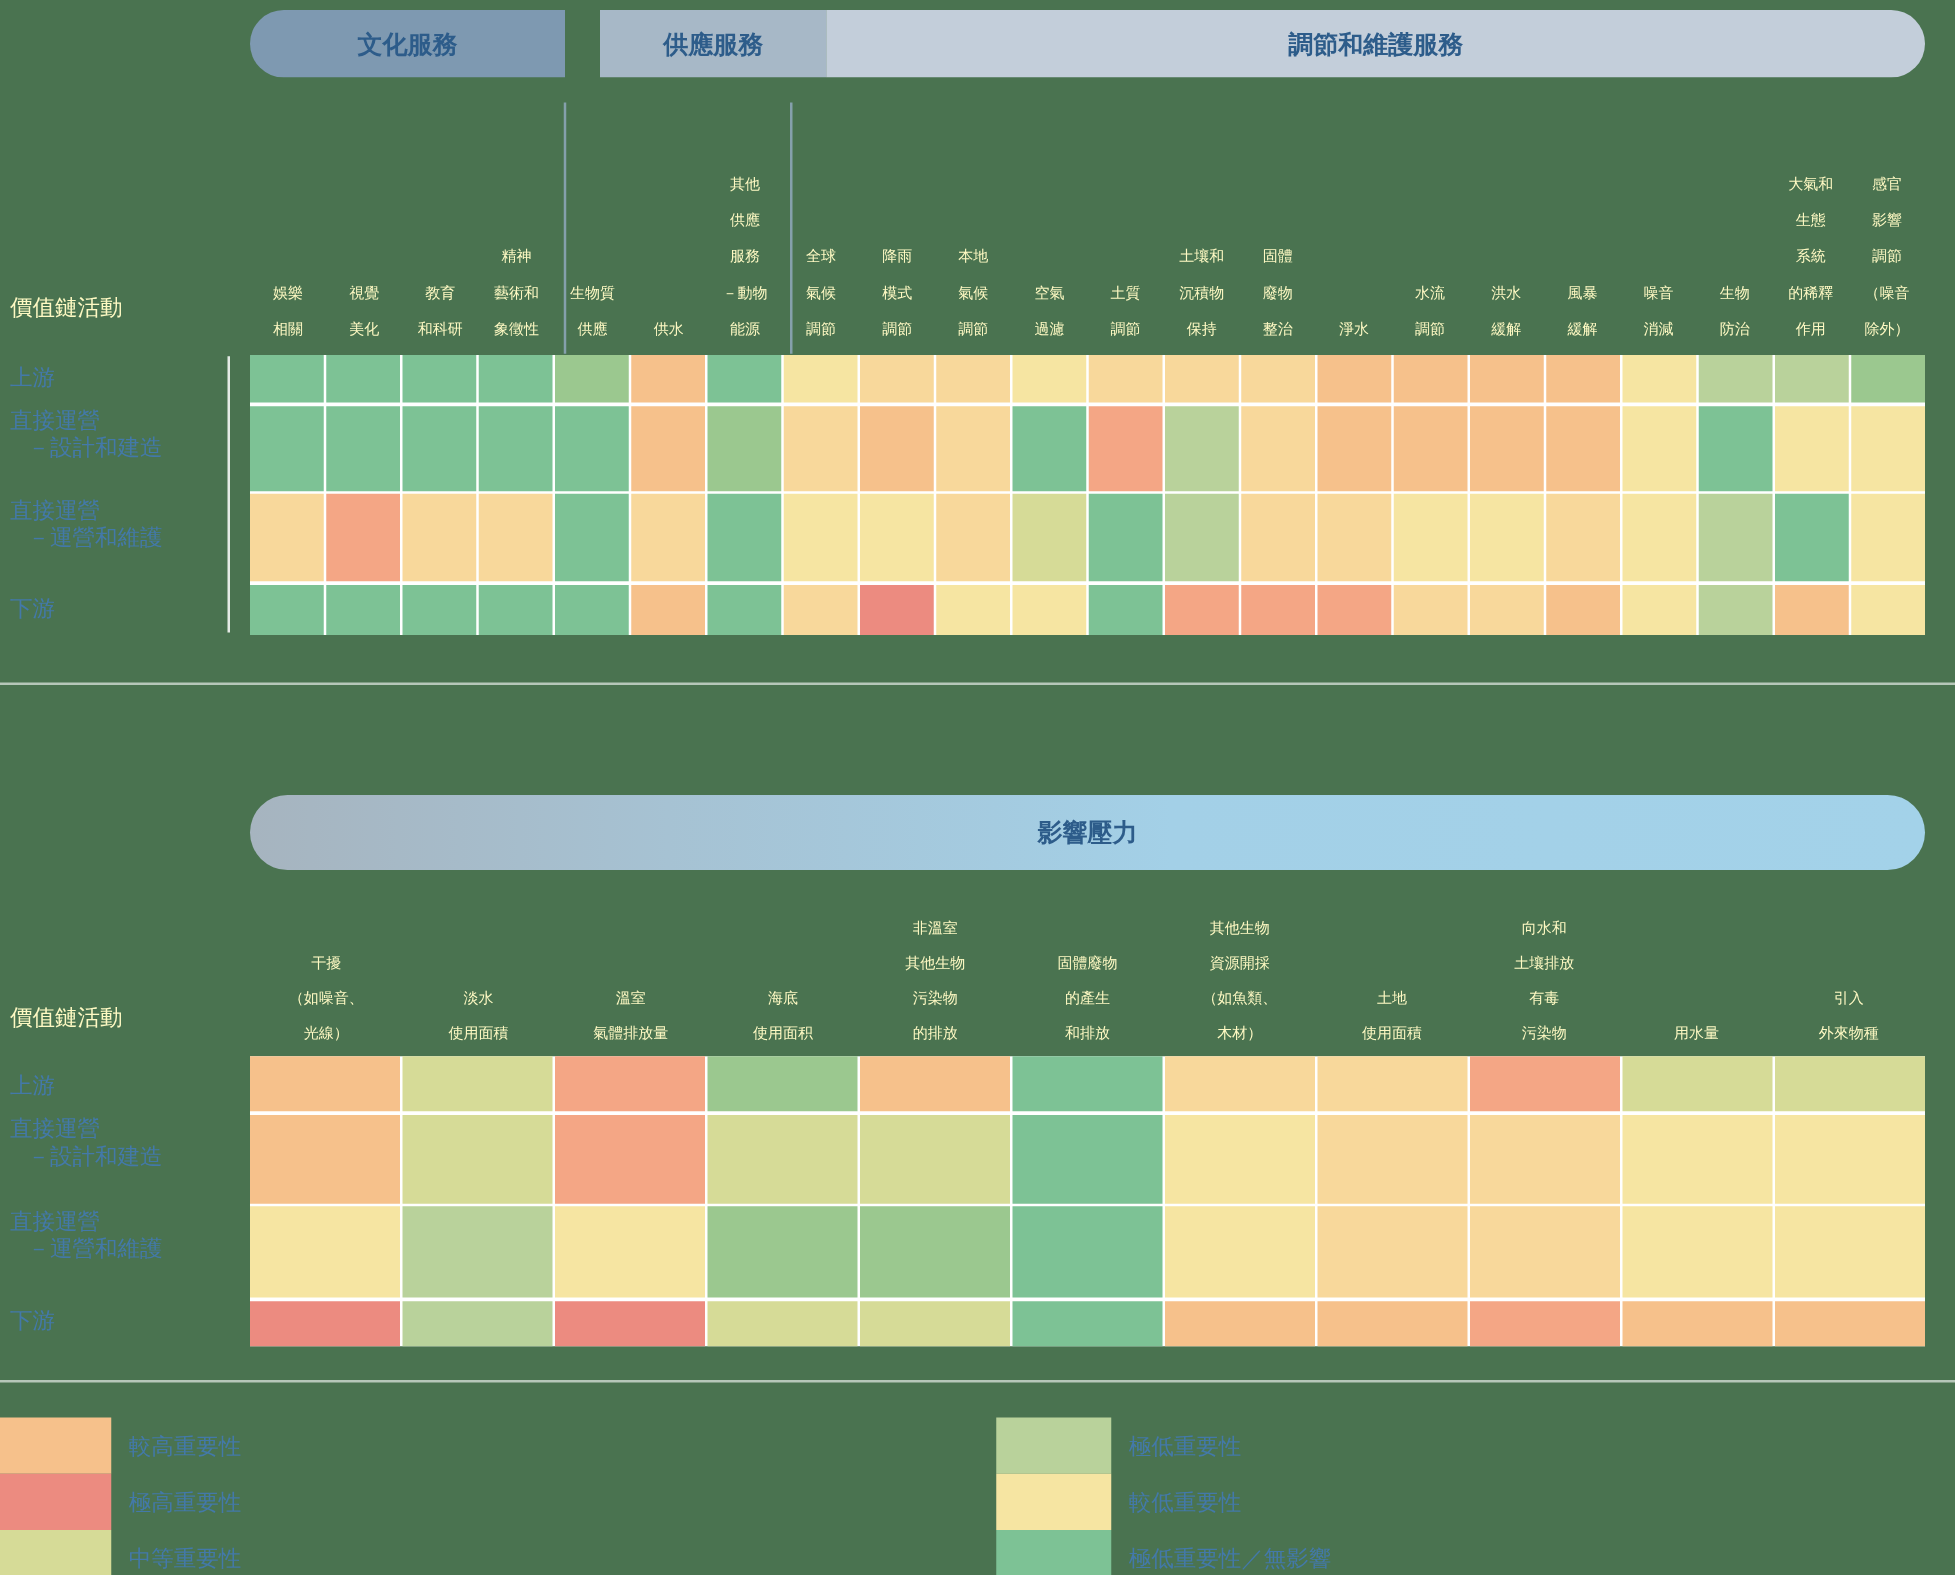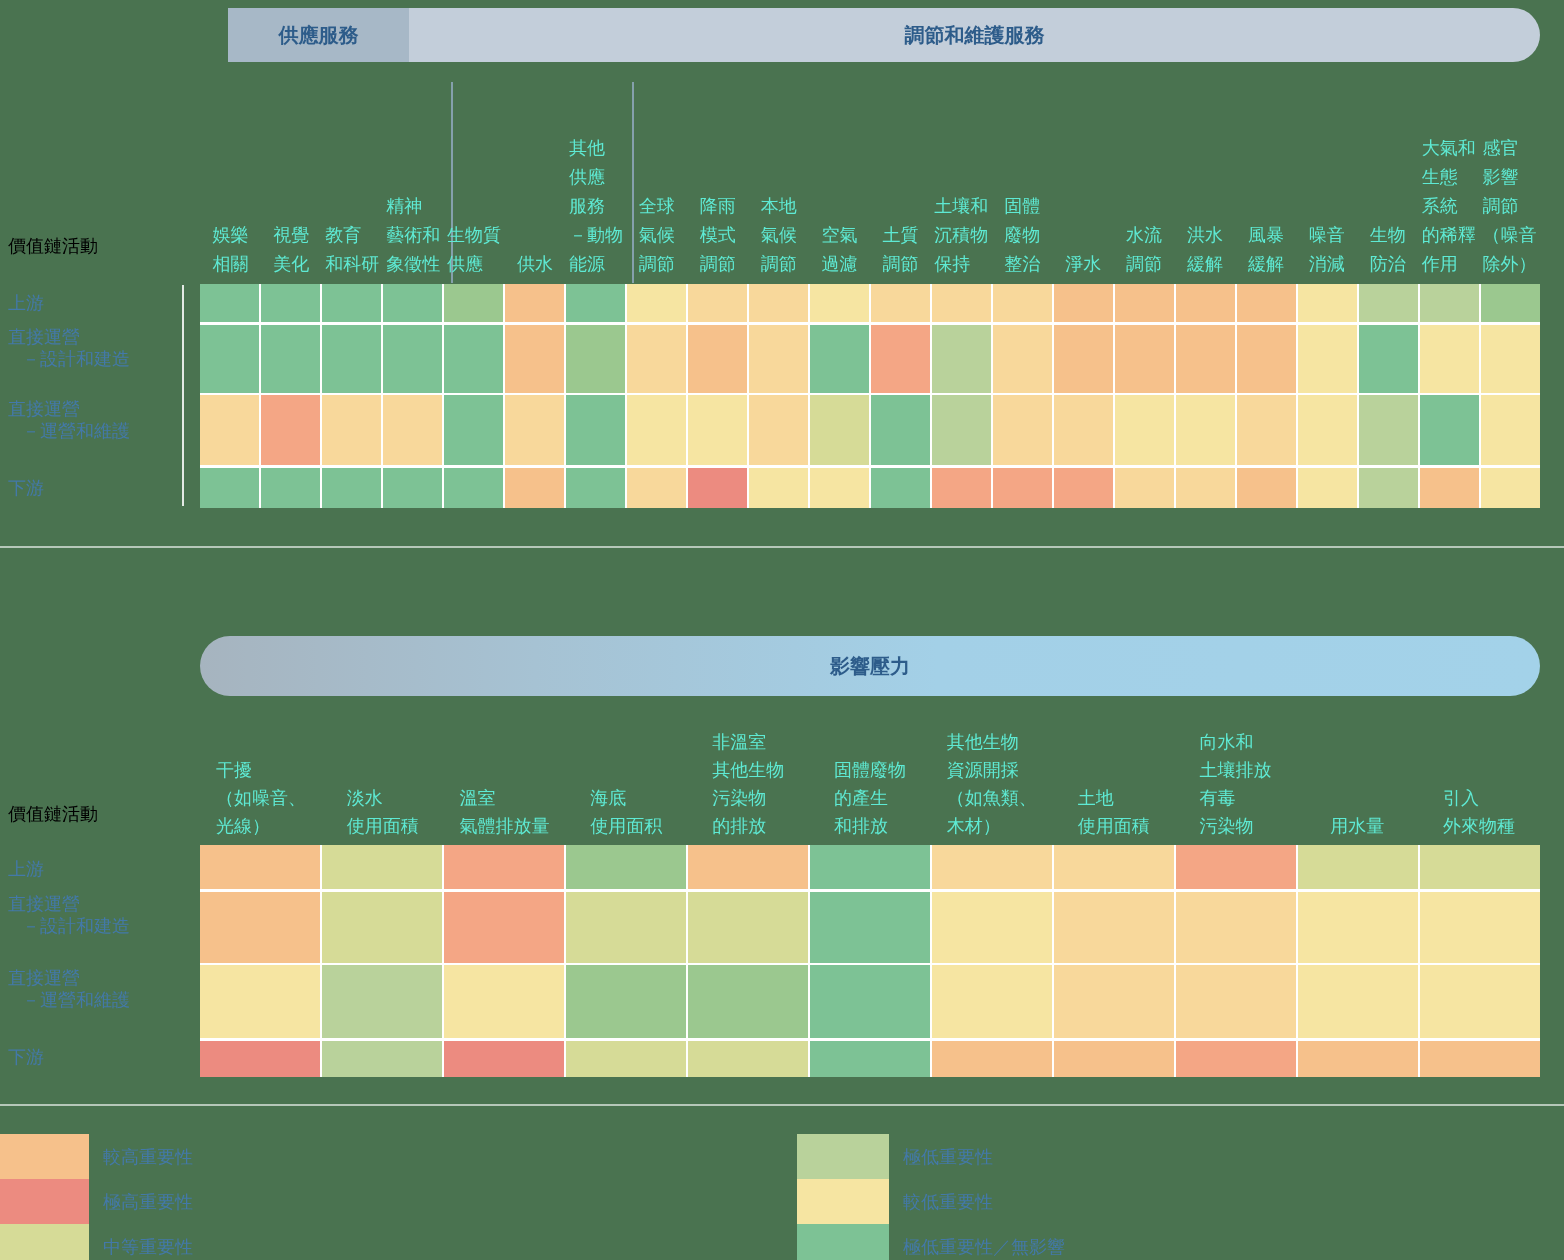--- a/index.html
+++ b/index.html
@@ -21,36 +21,36 @@
   #seg3 { flex:1; background:#C3CEDA; }
 
   .vsep { position:absolute; width:2px; top:82px; height:201px; background:#8FA8BC; opacity:.85; }
   #vsep1 { left:451px; } #vsep2 { left:632px; }
 
   
   .colheads { position:absolute; left:200px; width:1340px; display:grid; align-items:end; }
   #top-header { top:62px; height:221px; grid-template-columns:repeat(22,1fr); }
   #bottom-header { top:697px; height:148px; grid-template-columns:repeat(11,1fr); }
   .hcol { display:flex; justify-content:center; padding-bottom:5px; }
-  .hcol-text { white-space:pre-line; font-size:18px; line-height:29px;
-    color:#5eead4; text-align:left; }
+  .hcol-text { white-space:pre-line; font-size:12px; line-height:29px;
+    color:#fef9c3; text-align:center; }
   #bottom-header .hcol-text { line-height:28px; }
 
   
   .grid { position:absolute; left:200px; width:1340px; display:grid; gap:2.5px; background:#FFFFFF; }
   #top-grid { top:284px; height:224px; grid-template-columns:repeat(22,1fr);
     grid-template-rows:38px 68px 70px 40px; }
   #bottom-grid { top:845px; height:232px; grid-template-columns:repeat(11,1fr);
     grid-template-rows:44px 71px 73px 36px; }
   .cell { width:100%; height:100%; }
 
   
   .rowlab { position:absolute; left:8px; color:#4379A9; font-size:18px; line-height:22px; }
   .rowlab .ind { padding-left:14px; }
-  .vclabel { position:absolute; left:8px; color:#000000; font-size:18px; }
+  .vclabel { position:absolute; left:8px; color:#fef9c3; font-size:18px; }
   #vclabel-top { top:234px; }
   #vclabel-bottom { top:802px; }
 
   #wline-top { position:absolute; left:182px; top:285px; width:2px; height:221px;
     background:rgba(255,255,255,.85); }
 
   .hr { position:absolute; left:0; width:1564px; height:2px; background:rgba(255,255,255,.6); }
   #hr1 { top:546px; } #hr2 { top:1104px; }
 
   
@@ -65,20 +65,23 @@
   #legend-right { left:797px; top:1134px; }
   .legend-row { display:flex; align-items:center; height:45px; }
   .legend-swatch { width:89px; height:45px; flex:none; }
   #legend-right .legend-swatch { width:92px; }
   .legend-label { margin-left:14px; color:#4379A9; font-size:18px; }
 </style>
 </head>
 <body>
 
 <div id="top-pill">
+  <div class="pill-seg" id="seg1">
+    <span>文化服務</span>
+  </div>
   <div class="pill-seg" id="seg2">
     <span>供應服務</span>
   </div>
   <div class="pill-seg" id="seg3">
     <span>調節和維護服務</span>
   </div>
 </div>
 
 <div class="vsep" id="vsep1"></div>
 <div class="vsep" id="vsep2"></div>

